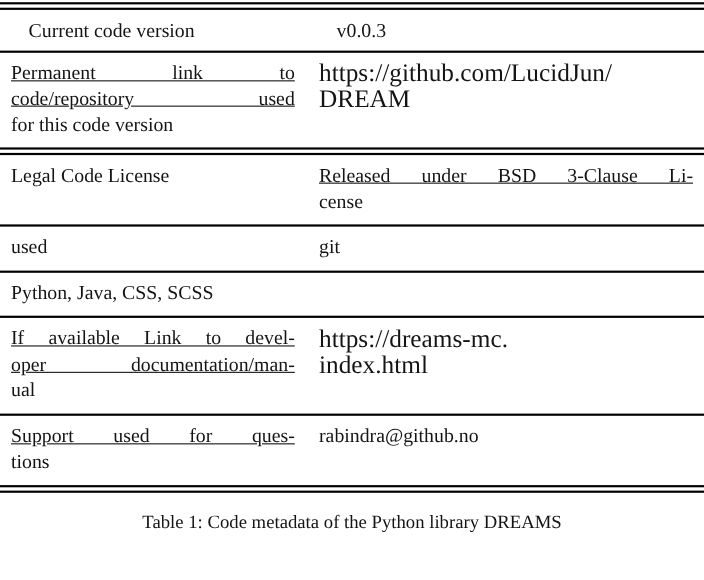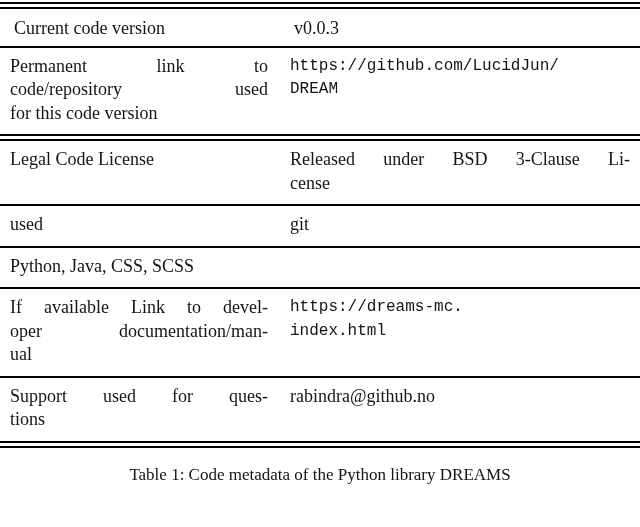--- a/index.html
+++ b/index.html
@@ -32,32 +32,33 @@
   .rule.top {
     margin-top: 2px;
   }
   .trow {
     display: grid;
     grid-template-columns: 258px 1fr;
     column-gap: 22px;
     padding: 7px 10px 9px 10px;
   }
   .trow.first {
-    padding: 8px 10px 5px 14px;
+    padding: 8px 10px 5px 26px;
   }
   .cell {
     min-width: 0;
   }
   .cell .line.stretch {
     text-align: justify;
     text-align-last: justify;
+    text-decoration: underline;
   }
   .cell.mono .line {
-    font-family: Liberation Mono, monospace;
-    font-size: 16px;
+    font-family: Liberation Serif, serif;
+    font-size: 23px;
     line-height: 23.5px;
     white-space: nowrap;
   }
   .caption {
     margin-top: 16px;
     text-align: center;
     font-family: "Liberation Serif", serif;
     font-size: 17px;
     line-height: 22px;
     color: #141414;

